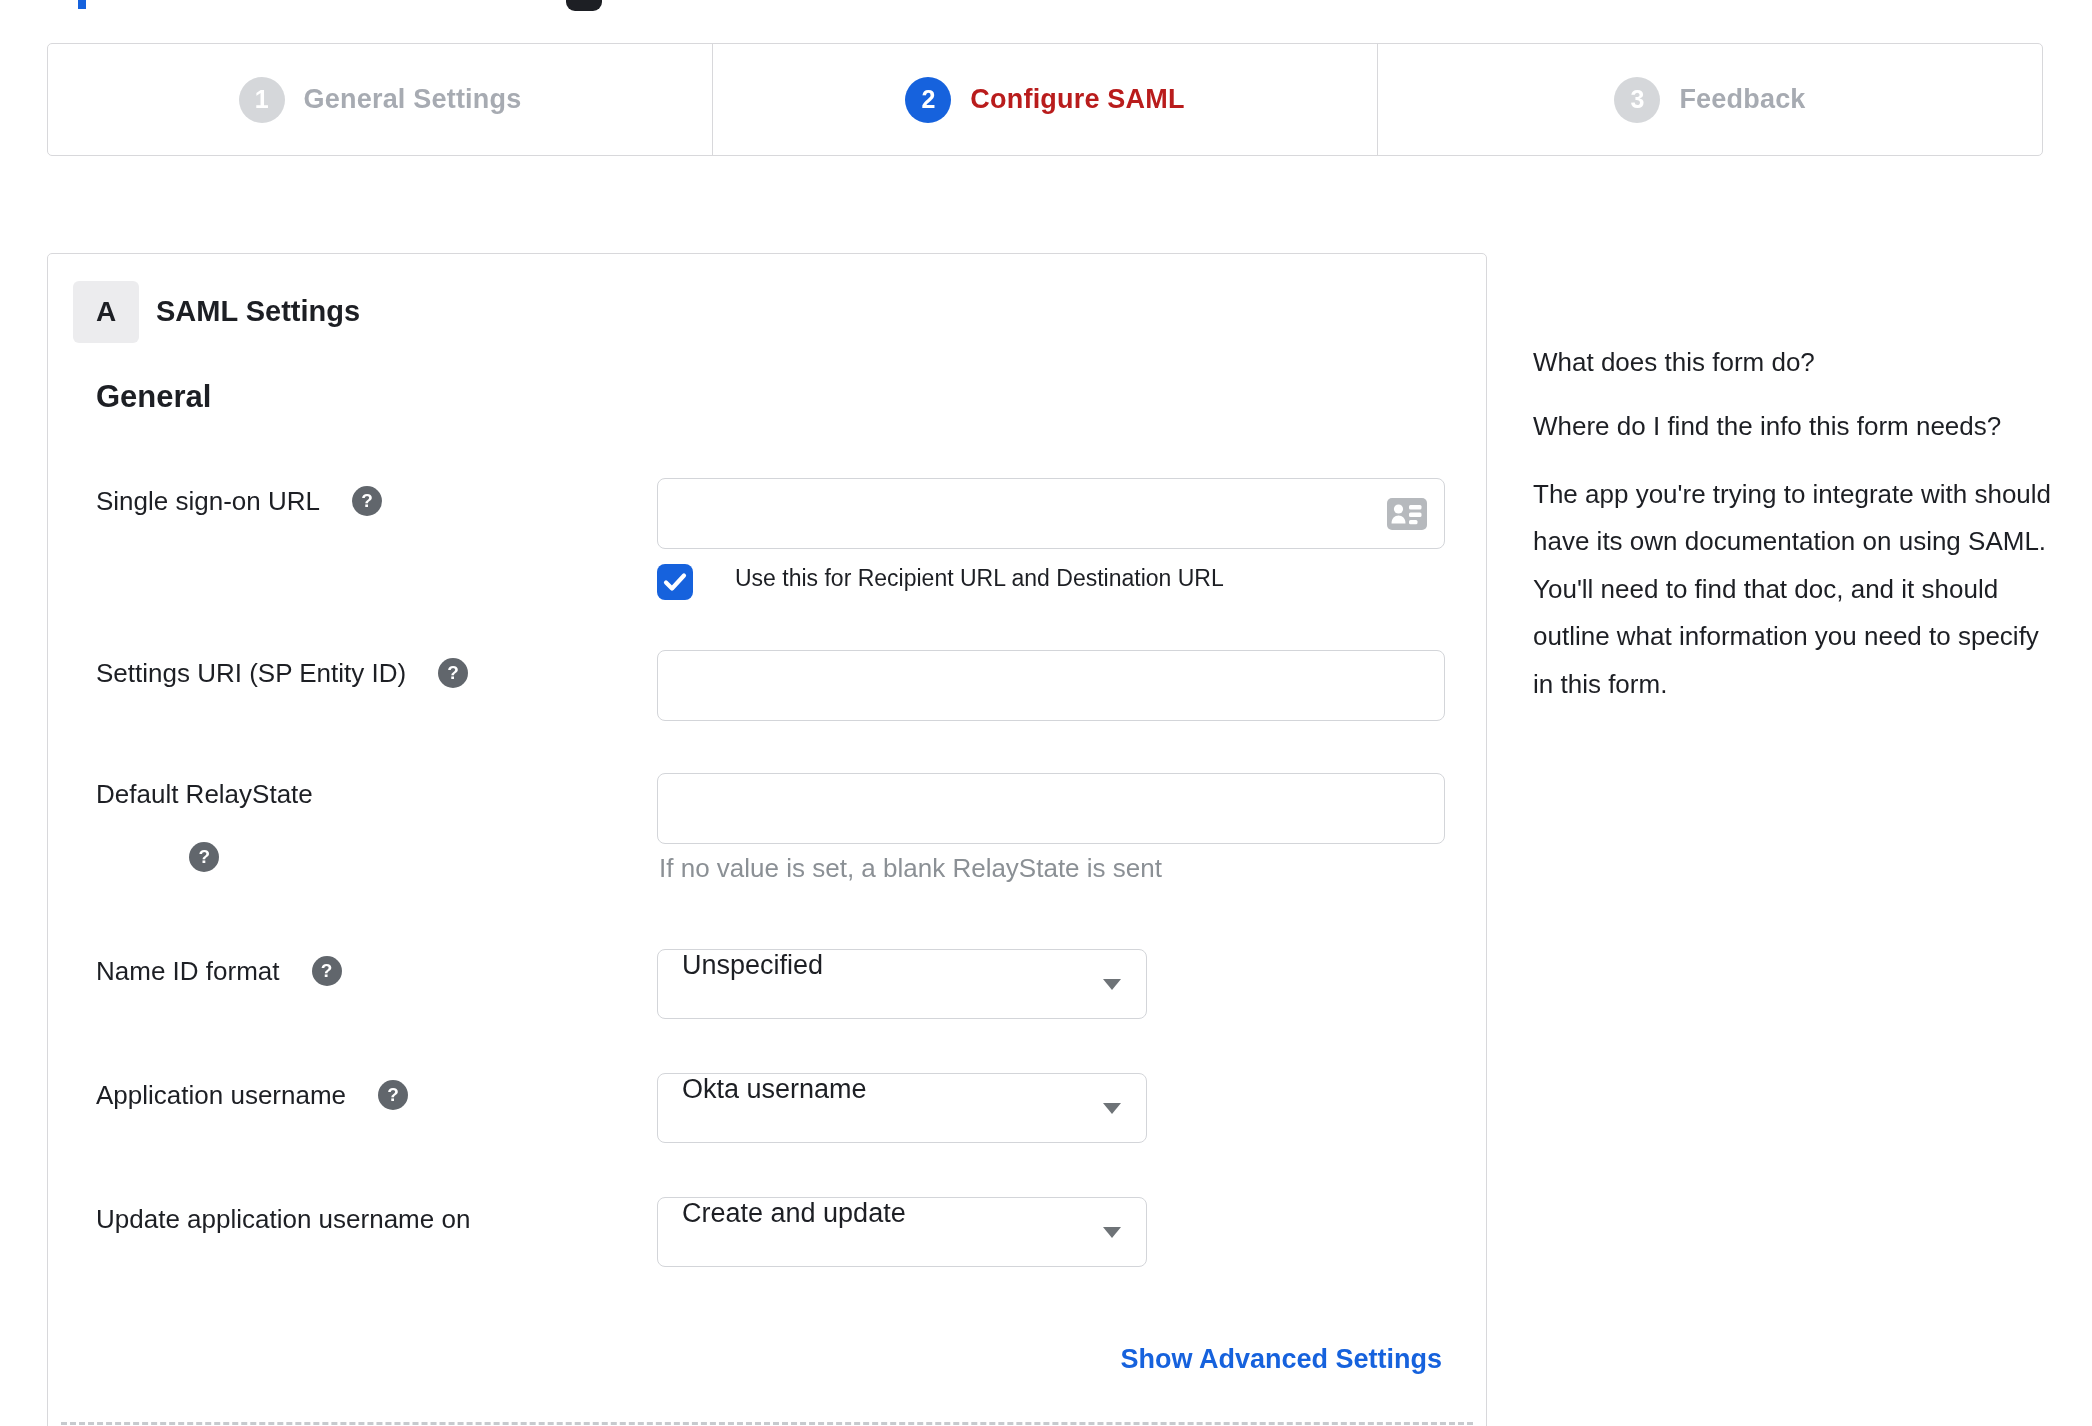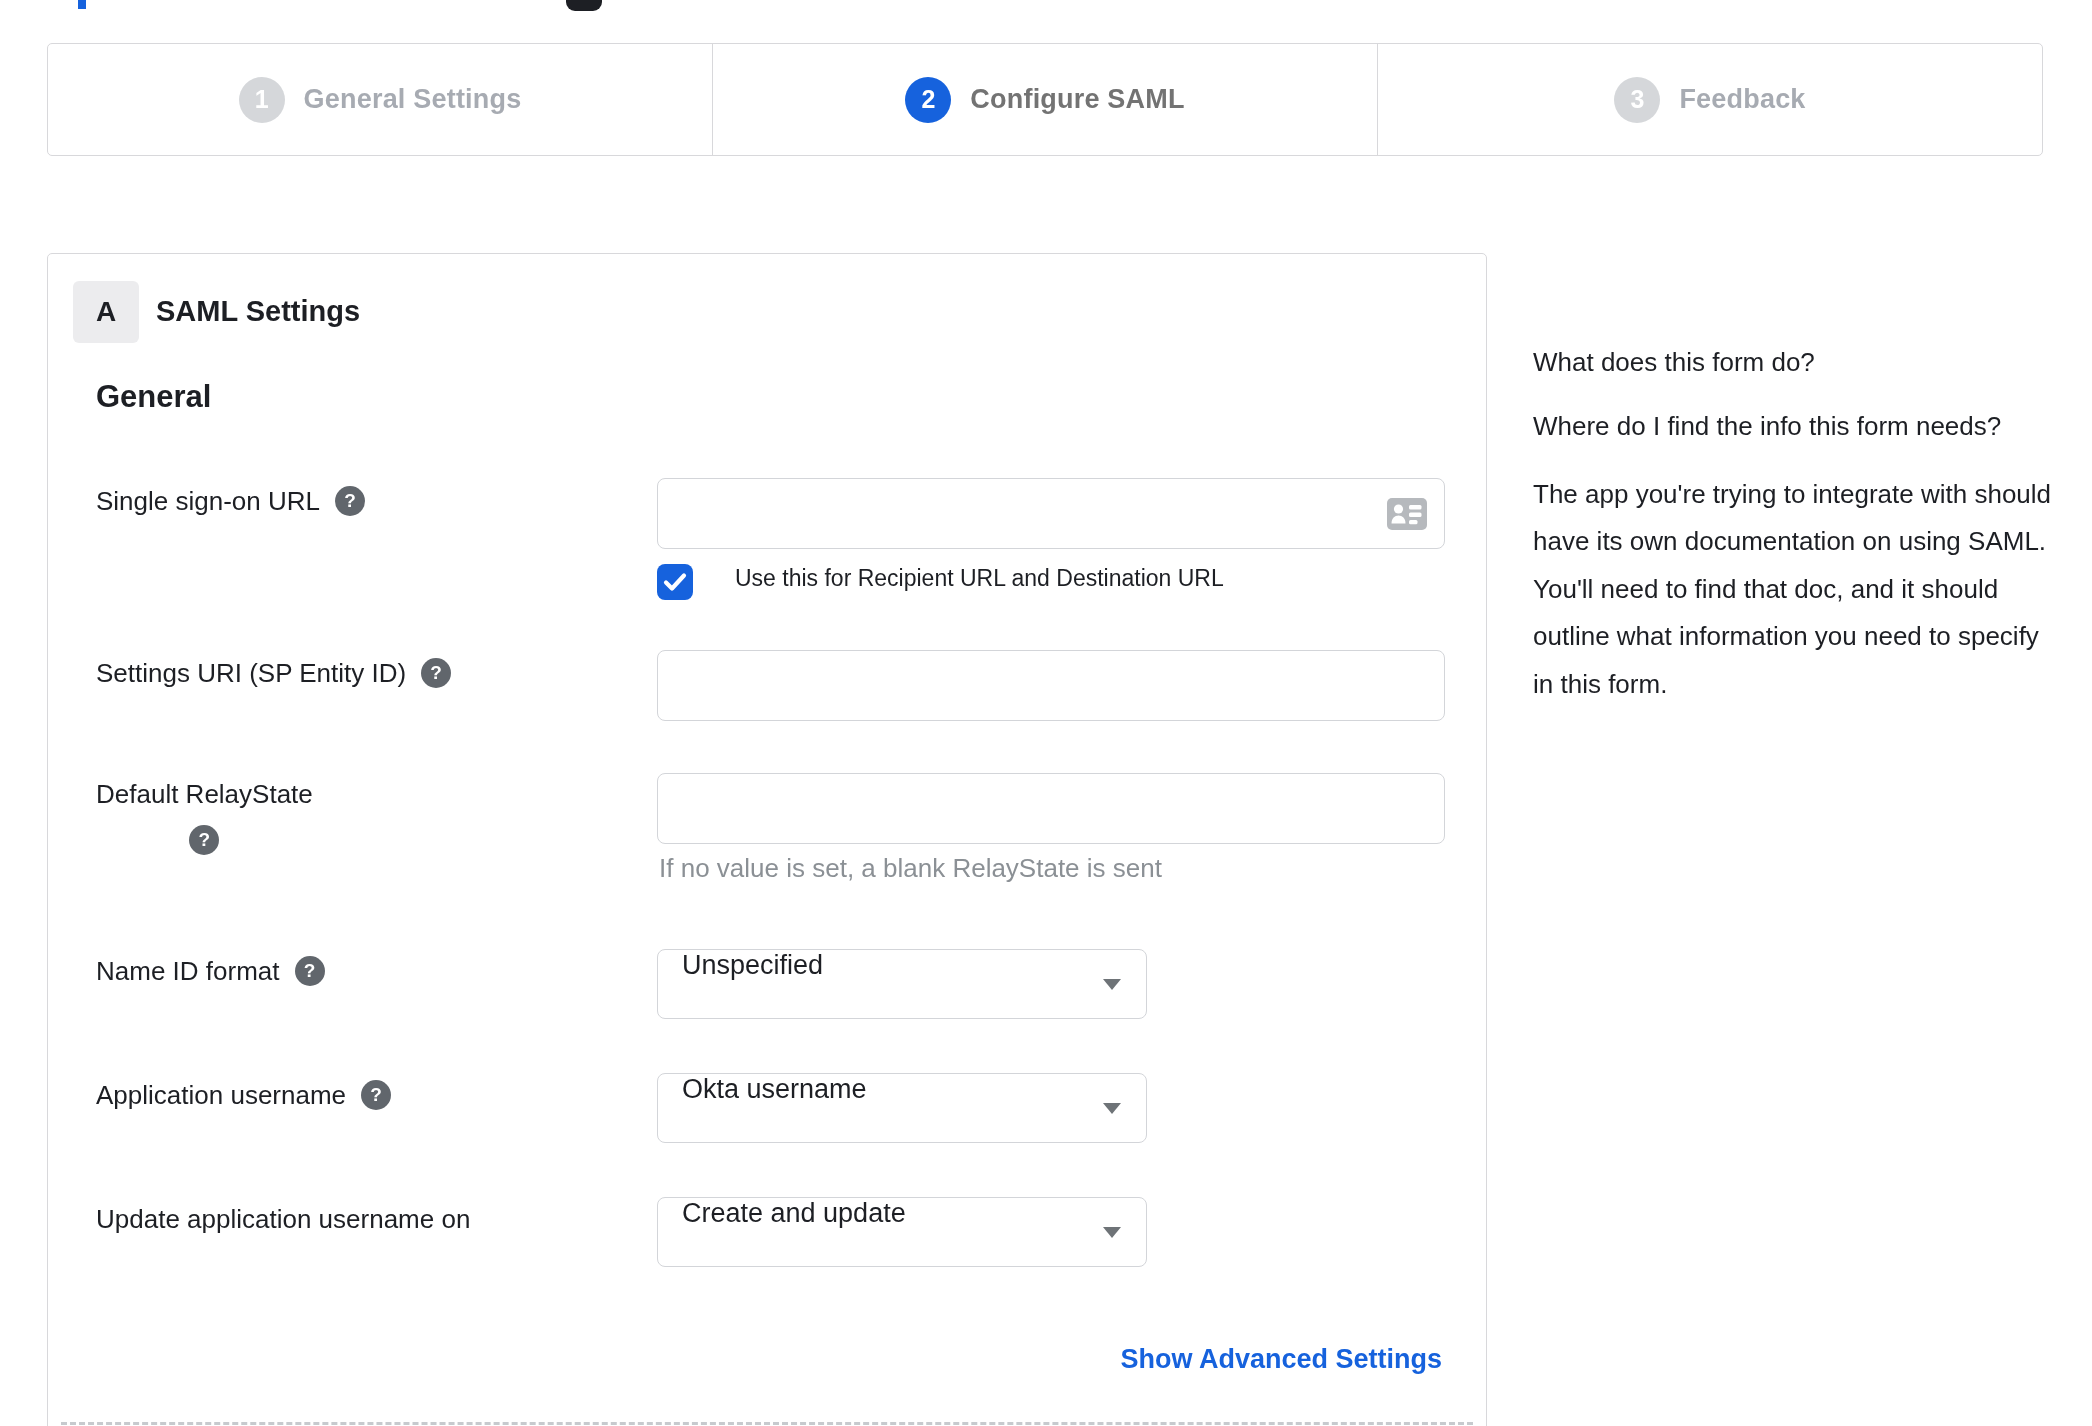--- a/index.html
+++ b/index.html
@@ -25,40 +25,40 @@
   .step { flex:1; display:flex; align-items:center; justify-content:center; gap:19px; cursor:default; }
   .step + .step { border-left:1px solid #d8d8db; }
   .step-circle {
     width:46px; height:46px; border-radius:50%;
     display:flex; align-items:center; justify-content:center;
     font-size:25px; font-weight:bold; color:#fff; background:#d5d7da;
     flex:none;
   }
   .step.active .step-circle { background:#1662dd; }
   .step-label { font-size:27px; font-weight:bold; color:#a7abb2; letter-spacing:.2px; }
-  .step.active .step-label { color:#737373; }
+  .step.active .step-label { color:#b91c1c; }
 
   
   .panel {
     position:absolute; left:47px; top:253px; width:1440px; height:1200px;
     background:#fff; border:1px solid #d8d8db; border-radius:5px;
   }
   .badge {
     position:absolute; left:25px; top:27px; width:66px; height:62px;
     background:#ececee; border-radius:6px;
     display:flex; align-items:center; justify-content:center;
     font-size:28px; font-weight:bold; color:#1d1f24;
   }
   .panel-title { position:absolute; left:108px; top:41px; font-size:29px; font-weight:bold; }
   .section-heading { position:absolute; left:48px; top:125px; font-size:31px; font-weight:bold; }
 
   .field-label {
     position:absolute; left:48px;
     font-size:26px; color:#1d1f24;
-    display:flex; align-items:center; gap:15px; height:34px;
+    display:flex; align-items:center; gap:32px; height:34px;
   }
   .help-icon {
     width:30px; height:30px; border-radius:50%;
     background:#61666c; color:#fff;
     font-size:19px; font-weight:bold;
     display:inline-flex; align-items:center; justify-content:center;
     flex:none; cursor:pointer;
   }
 
   .text-input {

